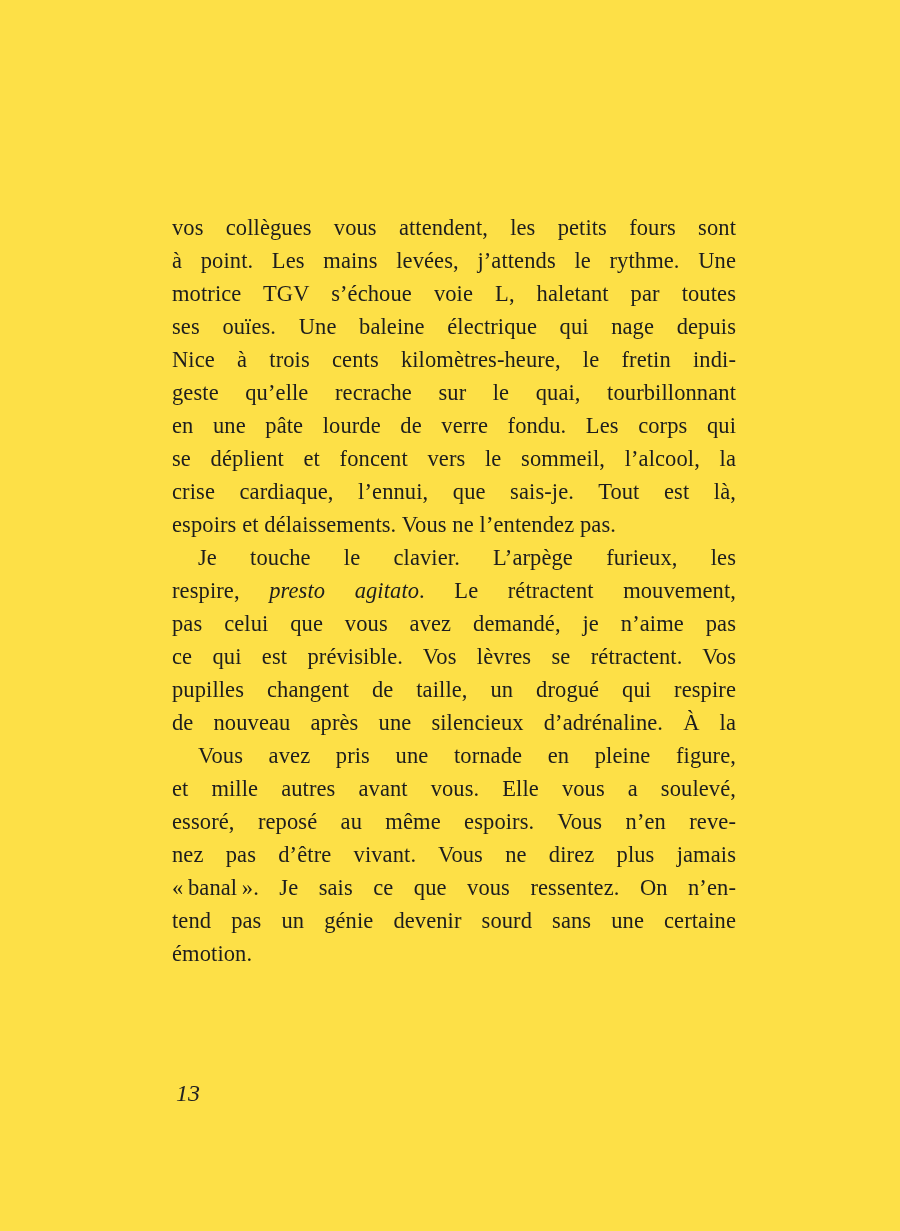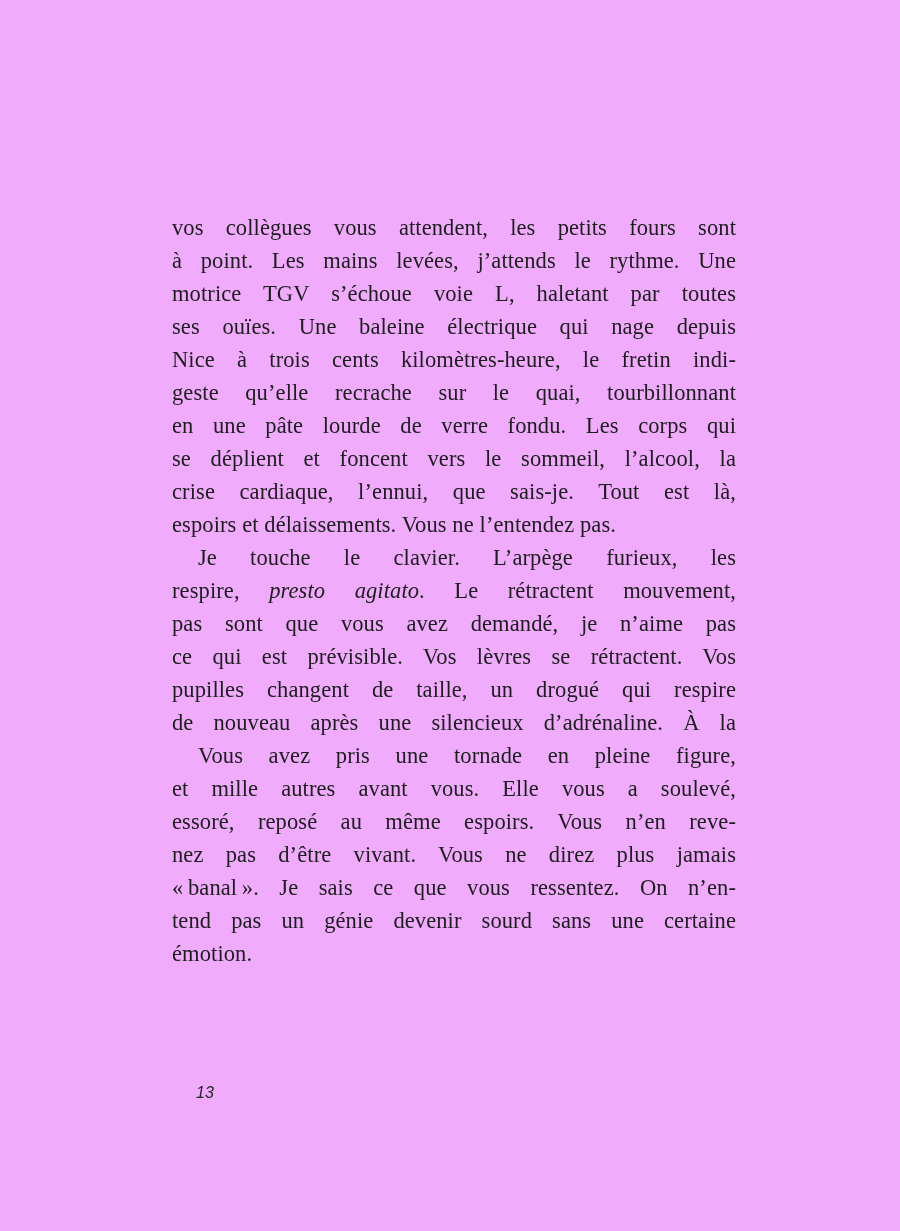--- a/index.html
+++ b/index.html
@@ -37,49 +37,48 @@
   .line.indent {
     text-indent: 26px;
   }
   .line em {
     font-style: italic;
   }
   .page-number {
     position: absolute;
     left: 176px;
     top: 1078px;
-    font-family: Liberation Sans, sans-serif;
+    font-family: Liberation Serif, serif;
     font-style: italic;
-    font-size: 16px;
+    font-size: 24px;
     line-height: 30px;
     color: #222222;
-    margin-left: 20px;
   }
 </style>
 </head>
 <body>
 
-<div class="page" style="background: #f0abfc; color: rgb(29, 29, 29);">
+<div class="page" style="background: #fde047; color: rgb(29, 29, 29);">
   <main class="text-block">
       <div class="paragraph">
         <div class="line"><span>vos collègues vous attendent, les petits fours sont</span></div>
         <div class="line"><span>à point. Les mains levées, j’attends le rythme. Une</span></div>
         <div class="line"><span>motrice TGV s’échoue voie L, haletant par toutes</span></div>
         <div class="line"><span>ses ouïes. Une baleine électrique qui nage depuis</span></div>
         <div class="line"><span>Nice à trois cents kilomètres-heure, le fretin indi-</span></div>
         <div class="line"><span>geste qu’elle recrache sur le quai, tourbillonnant</span></div>
         <div class="line"><span>en une pâte lourde de verre fondu. Les corps qui</span></div>
         <div class="line"><span>se déplient et foncent vers le sommeil, l’alcool, la</span></div>
         <div class="line"><span>crise cardiaque, l’ennui, que sais-je. Tout est là,</span></div>
         <div class="line last"><span>espoirs et délaissements. Vous ne l’entendez pas.</span></div>
       </div>
       <div class="paragraph">
         <div class="line indent"><span>Je touche le clavier. L’arpège furieux, les</span></div>
         <div class="line"><span>respire, </span><em>presto agitato</em><span>. Le rétractent mouvement,</span></div>
-        <div class="line"><span>pas sont que vous avez demandé, je n’aime pas</span></div>
+        <div class="line"><span>pas celui que vous avez demandé, je n’aime pas</span></div>
         <div class="line"><span>ce qui est prévisible. Vos lèvres se rétractent. Vos</span></div>
         <div class="line"><span>pupilles changent de taille, un drogué qui respire</span></div>
         <div class="line"><span>de nouveau après une silencieux d’adrénaline. À la</span></div>
       </div>
       <div class="paragraph">
         <div class="line indent"><span>Vous avez pris une tornade en pleine figure,</span></div>
         <div class="line"><span>et mille autres avant vous. Elle vous a soulevé,</span></div>
         <div class="line"><span>essoré, reposé au même espoirs. Vous n’en reve-</span></div>
         <div class="line"><span>nez pas d’être vivant. Vous ne direz plus jamais</span></div>
         <div class="line"><span>« banal ». Je sais ce que vous ressentez. On n’en-</span></div>

